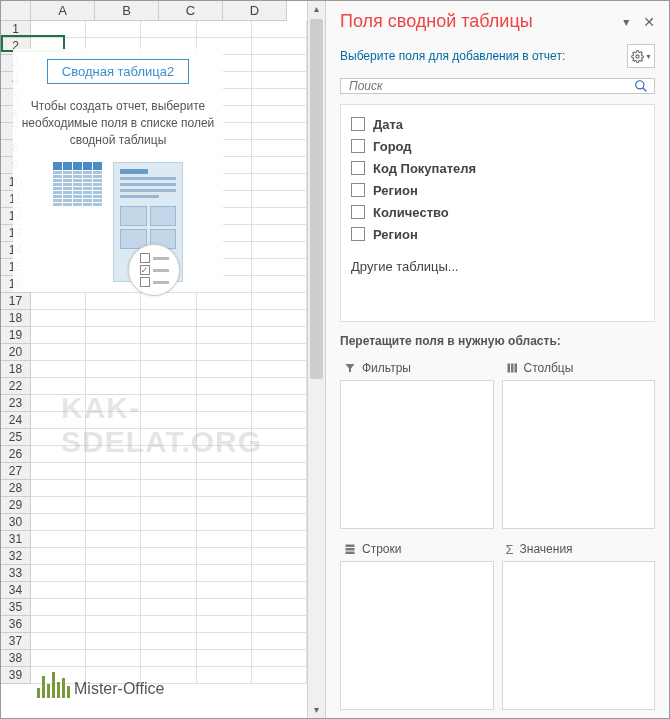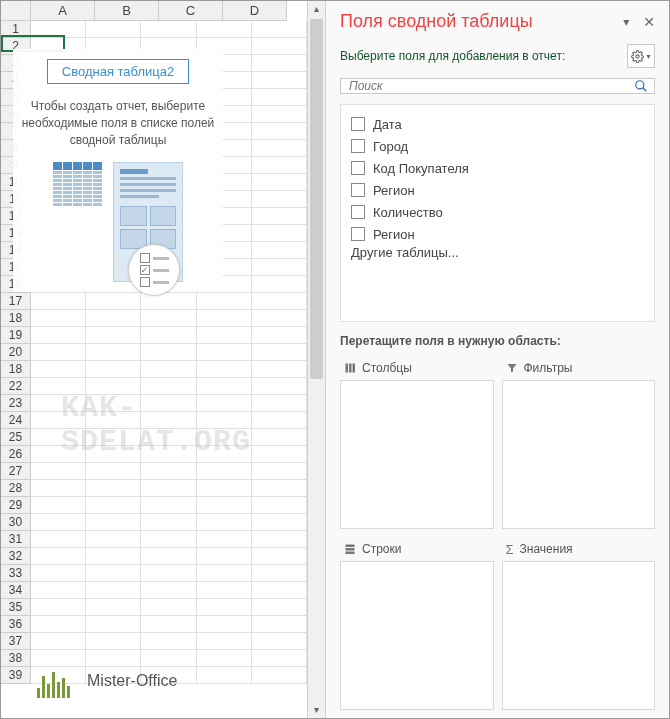--- a/index.html
+++ b/index.html
@@ -33,37 +33,37 @@
 .il-check-box { width:10px; height:10px; border:1px solid #888; display:flex; align-items:center; justify-content:center; font-size:9px; color:#b55; }
 .il-check-line { width:16px; height:3px; background:#bbb; }
 .vscroll { width: 18px; background: #f0f0f0; border-left: 1px solid #d0d0d0; position: relative; flex-shrink: 0; }
 .vscroll-thumb { position: absolute; top: 18px; left: 2px; right: 2px; height: 360px; background: #cdcdcd; border-radius: 2px; }
 .vscroll-arrow { position:absolute; left:0; right:0; height:16px; text-align:center; color:#666; font-size:10px; line-height:16px; }
 .panel { flex: 1; background: #f9f9f9; border-left: 1px solid #d0d0d0; display: flex; flex-direction: column; padding: 10px 14px 8px 14px; position:relative; }
 .panel-header { display:flex; justify-content:space-between; align-items:center; margin-bottom: 12px; }
 .panel-title { font-size: 18px; color: #ef4444; font-weight: normal; }
 .panel-ctrls { display:flex; gap:14px; color:#666; font-size:12px; align-items:center; }
 .panel-sub-row { display:flex; justify-content:space-between; align-items:center; margin-bottom:10px; }
-.panel-sub { color: #14532d; font-size: 12px; }
+.panel-sub { color: #0369a1; font-size: 12px; }
 .gear-btn { width: 28px; height: 24px; border: 1px solid #c8c8c8; background: #fff; display:flex; align-items:center; justify-content:center; gap:2px; cursor:pointer; }
 .search-box { display: flex; border: 1px solid #c8c8c8; background: #fff; height: 16px; margin-bottom: 10px; }
 .search-input { flex: 1; border: none; padding: 0 8px; font-size: 12px; outline: none; color:#888; font-style:italic; }
 .search-btn { width: 26px; display:flex; align-items:center; justify-content:center; color:#2a6ab8; }
 .fields-list { background: #fff; border: 1px solid #e0e0e0; padding: 8px 10px; flex: 0 0 auto; height:218px; margin-bottom: 12px; }
-.field-item { display: flex; align-items: center; height: 22px; cursor: pointer; }
+.field-item { display: flex; align-items: center; height: 22px; cursor: pointer; font-weight: bold; }
 .field-cb { width: 14px; height: 14px; border: 1px solid #888; margin-right: 8px; background:#fff; }
 .field-label { color: #444; font-size: 13px; }
-.other-tables { color: #444; font-size: 13px; cursor:pointer; }
+.other-tables { color: #444; font-size: 13px; margin-top: 14px; cursor:pointer; }
 .areas-label { color: #555; font-size: 12px; margin-bottom: 8px; font-weight: bold; }
 .areas-grid { display: grid; grid-template-columns: 1fr 1fr; gap: 8px; flex:1; }
 .area-box { display:flex; flex-direction:column; }
 .area-head { display:flex; align-items:center; gap:6px; color:#555; font-size:12px; height:24px; padding-left:4px; }
 .area-drop { flex:1; background:#fff; border:1px solid #d8d8d8; min-height:80px; }
-.watermark { position:absolute; top:390px; left:60px; font-size:30px; color:rgba(180,180,180,0.35); font-weight:bold; letter-spacing:1px; z-index:1; pointer-events:none;font-family:Liberation Mono, monospace; }
-.logo { position:absolute; bottom:20px; left:36px; z-index:6; display:flex; gap:13px; }
+.watermark { position:absolute; top:390px; left:60px; font-size:30px; color:rgba(180,180,180,0.35); font-weight:bold; letter-spacing:1px; z-index:1; pointer-events:none; }
+.logo { position:absolute; bottom:20px; left:36px; z-index:6; display:flex; align-items:flex-end; gap:0; }
 .logo-bars { display:flex; align-items:flex-end; gap:2px; }
 .logo-bars div { width:3px; background:#7a9a3a; }
 .logo-text { font-size:16px; color:#555; margin-left:4px; font-weight:500; }
 svg { display:block; }
 </style>
 </head>
 <body>
 
 <div class="app">
   <div class="sheet-area">
@@ -577,34 +577,34 @@
           <span class="field-label">Регион</span>
         </div>
         <div class="other-tables">Другие таблицы...</div>
       </div>
 
     <div class="areas-label">Перетащите поля в нужную область:</div>
     <div class="areas-grid">
       <div class="area-box">
         <div class="area-head">
           <svg width="12" height="12" viewBox="0 0 24 24" fill="#777">
+              <path d="M3 4h18l-7 9v6l-4 2v-8z"></path>
+            </svg>
+          <span>Фильтры</span>
+        </div>
+        <div class="area-drop"></div>
+      </div>
+      <div class="area-box">
+        <div class="area-head">
+          <svg width="12" height="12" viewBox="0 0 24 24" fill="#777">
               <rect x="3" y="3" width="5" height="18"></rect>
               <rect x="10" y="3" width="5" height="18"></rect>
               <rect x="17" y="3" width="5" height="18"></rect>
             </svg>
           <span>Столбцы</span>
-        </div>
-        <div class="area-drop"></div>
-      </div>
-      <div class="area-box">
-        <div class="area-head">
-          <svg width="12" height="12" viewBox="0 0 24 24" fill="#777">
-              <path d="M3 4h18l-7 9v6l-4 2v-8z"></path>
-            </svg>
-          <span>Фильтры</span>
         </div>
         <div class="area-drop"></div>
       </div>
       <div class="area-box">
         <div class="area-head">
           <svg width="12" height="12" viewBox="0 0 24 24" fill="#777">
               <rect x="3" y="3" width="18" height="5"></rect>
               <rect x="3" y="10" width="18" height="5"></rect>
               <rect x="3" y="17" width="18" height="5"></rect>
             </svg>

